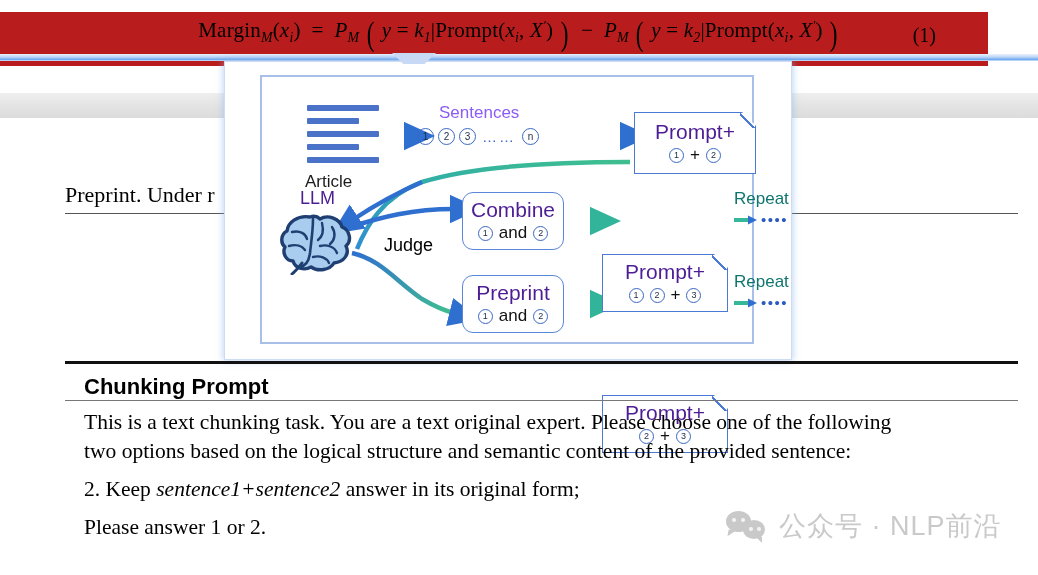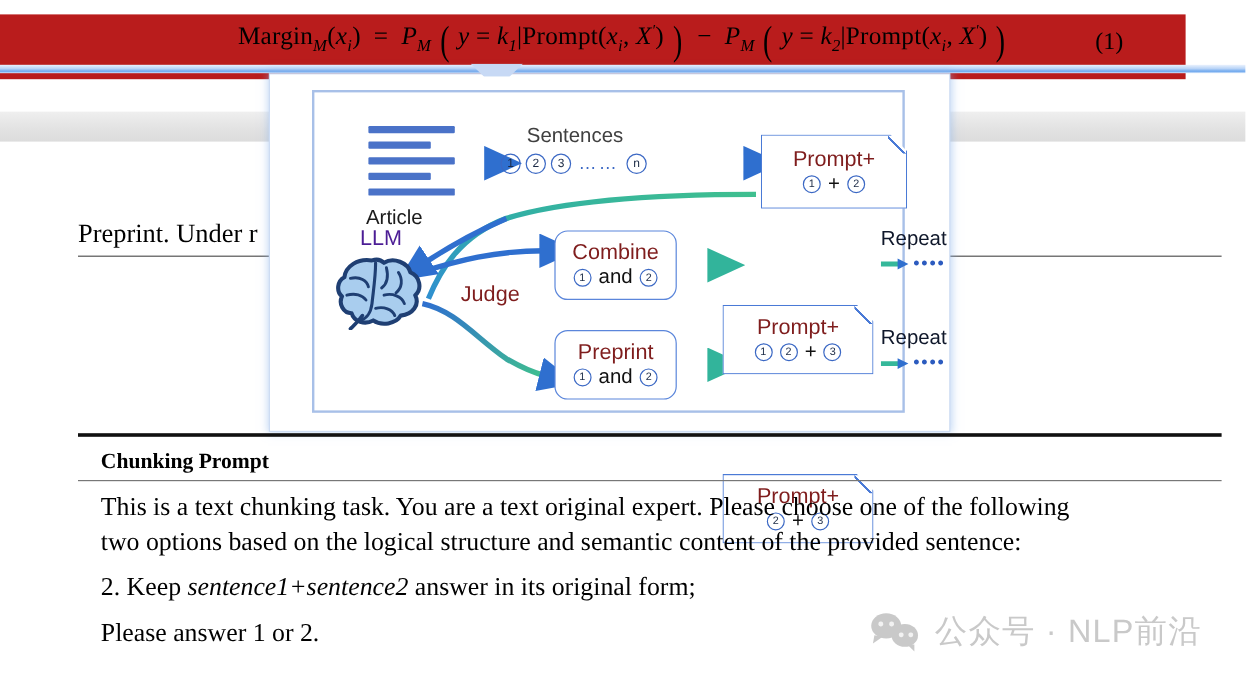--- a/index.html
+++ b/index.html
@@ -66,22 +66,22 @@
     background: #555;
   }
 
   
   #prompt-rule-top {
     position: absolute; left: 65px; top: 361px; width: 953px; height: 3px;
     background: #111;
   }
   #prompt-title {
     position: absolute; left: 84px; top: 374px;
-    font-size: 18px; font-weight: bold;
-    font-family: Liberation Serif, serif;
+    font-size: 22px; font-weight: bold;
+    font-family: Liberation Sans, sans-serif;
   }
   #prompt-rule-mid {
     position: absolute; left: 65px; top: 400px; width: 953px; height: 1px;
     background: #777;
   }
   #prompt-body {
     position: absolute; left: 84px; top: 408px; width: 925px;
   }
   .pline {
     font-size: 21.5px; line-height: 29px;
@@ -154,21 +154,21 @@
   #article-lines .ln.l { width: 72px; }
   #article-lines .ln.s { width: 52px; }
   #article-label {
     left: 43px; top: 95px;
     font-family: "Liberation Sans", sans-serif; font-size: 17px; color: #1b1b1b;
   }
 
   
   #sentences-label {
     left: 177px; top: 26px;
-    font-family: "Liberation Sans", sans-serif; font-size: 17px; color: #404040;
+    font-family: "Liberation Sans", sans-serif; font-size: 17px; color: #8b5cf6;
   }
   #sentences-row {
     left: 155px; top: 51px;
     display: flex; align-items: center; gap: 4px;
   }
   .numcirc {
     width: 17px; height: 17px; border-radius: 50%;
     border: 1.4px solid #3b68c4; color: #1b2a45;
     display: flex; align-items: center; justify-content: center;
     font-family: "Liberation Sans", sans-serif; font-size: 10px;
@@ -192,21 +192,21 @@
     clip-path: polygon(0 0, calc(100% - 14px) 0, 100% 14px, 100% 100%, 0 100%);
     position: relative;
   }
   .note-box.folded::after {
     content: ""; position: absolute; right: 0; top: 0;
     width: 15px; height: 15px;
     background:
       linear-gradient(to bottom left, transparent 49%, #4a7ad6 49%, #4a7ad6 57%, transparent 57%);
   }
   .box-title {
-    font-family: "Liberation Sans", sans-serif; font-size: 18px; color: #7f1d1d;
+    font-family: "Liberation Sans", sans-serif; font-size: 21px; color: #4c1d95;
     line-height: 1.05;
   }
   .box-sub {
     display: flex; align-items: center; gap: 6px; margin-top: 2px;
     font-family: "Liberation Sans", sans-serif; font-size: 17px; color: #111;
   }
 
   #box-prompt1 { left: 372px; top: 35px; width: 122px; height: 62px; }
   #box-combine { left: 200px; top: 115px; width: 102px; height: 58px;
                  border-radius: 11px; border: 1.8px solid #5b86db; }
@@ -216,27 +216,27 @@
   #box-prompt3 { left: 340px; top: 198px; width: 126px; height: 58px; }
 
   
   #brain-wrap { left: 18px; top: 136px; width: 76px; height: 62px; }
   #llm-label {
     left: 38px; top: 111px;
     font-family: "Liberation Sans", sans-serif; font-size: 18px; color: #4c1d95;
   }
   #judge-label {
     left: 122px; top: 158px;
-    font-family: "Liberation Sans", sans-serif; font-size: 18px; color: #7f1d1d;
+    font-family: "Liberation Sans", sans-serif; font-size: 18px; color: #000000;
   }
 
   
   .repeat-grp { width: 72px; }
   .repeat-grp .rlabel {
-    font-family: "Liberation Sans", sans-serif; font-size: 17px; color: #0f172a;
+    font-family: "Liberation Sans", sans-serif; font-size: 17px; color: #0f766e;
     text-align: left; line-height: 1;
   }
   .repeat-grp .rrow {
     display: flex; align-items: center; gap: 3px; margin-top: 4px;
   }
   .repeat-grp .rdots {
     color: #2c5bbf; font-size: 15px; letter-spacing: 1.5px;
     font-family: "Liberation Sans", sans-serif;
   }
   #repeat-1 { left: 472px; top: 113px; }

